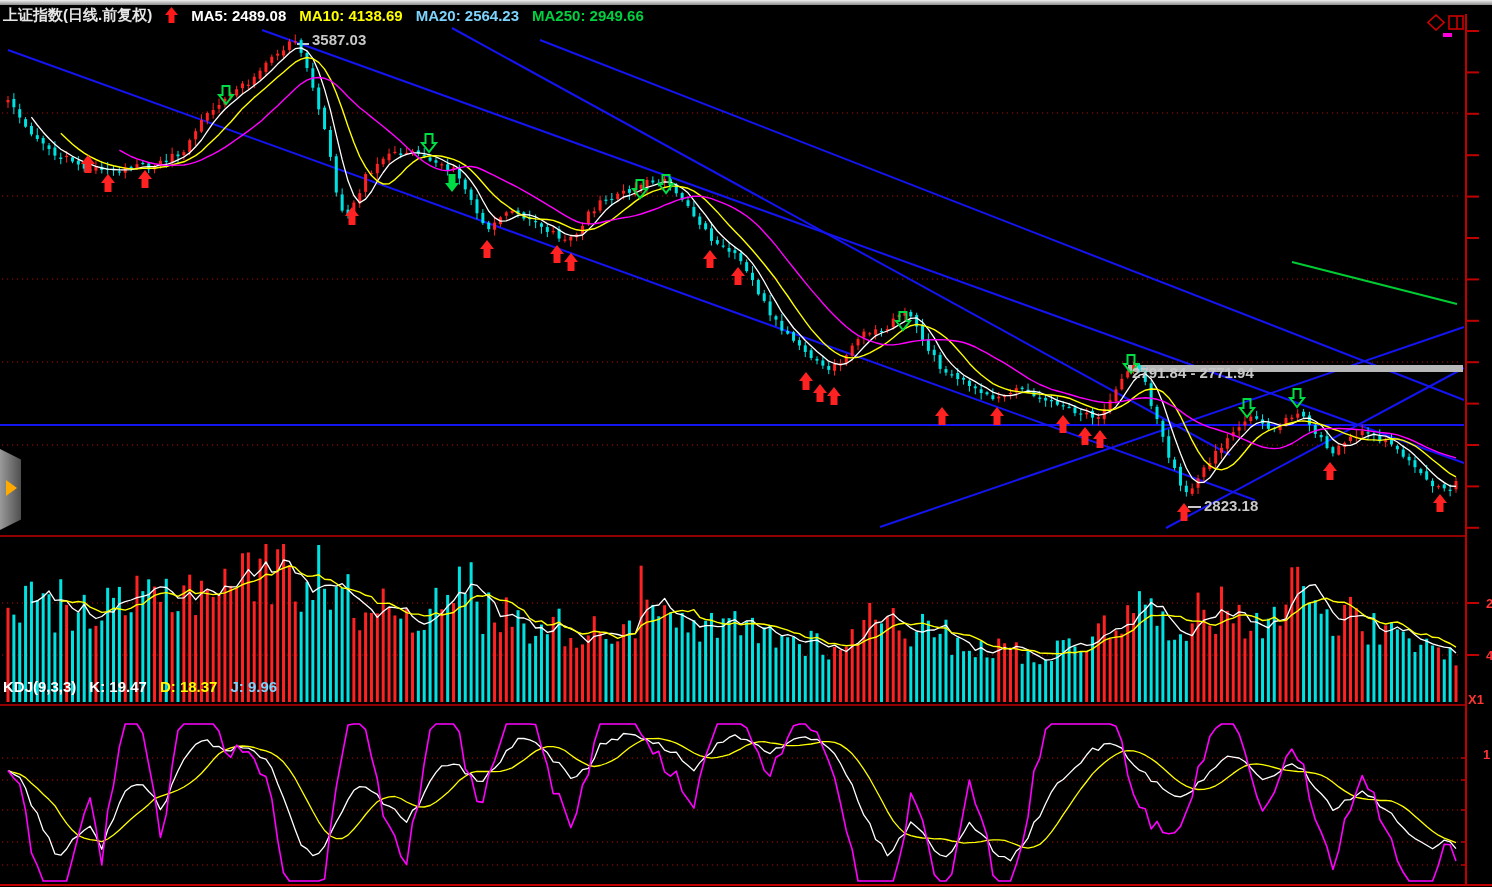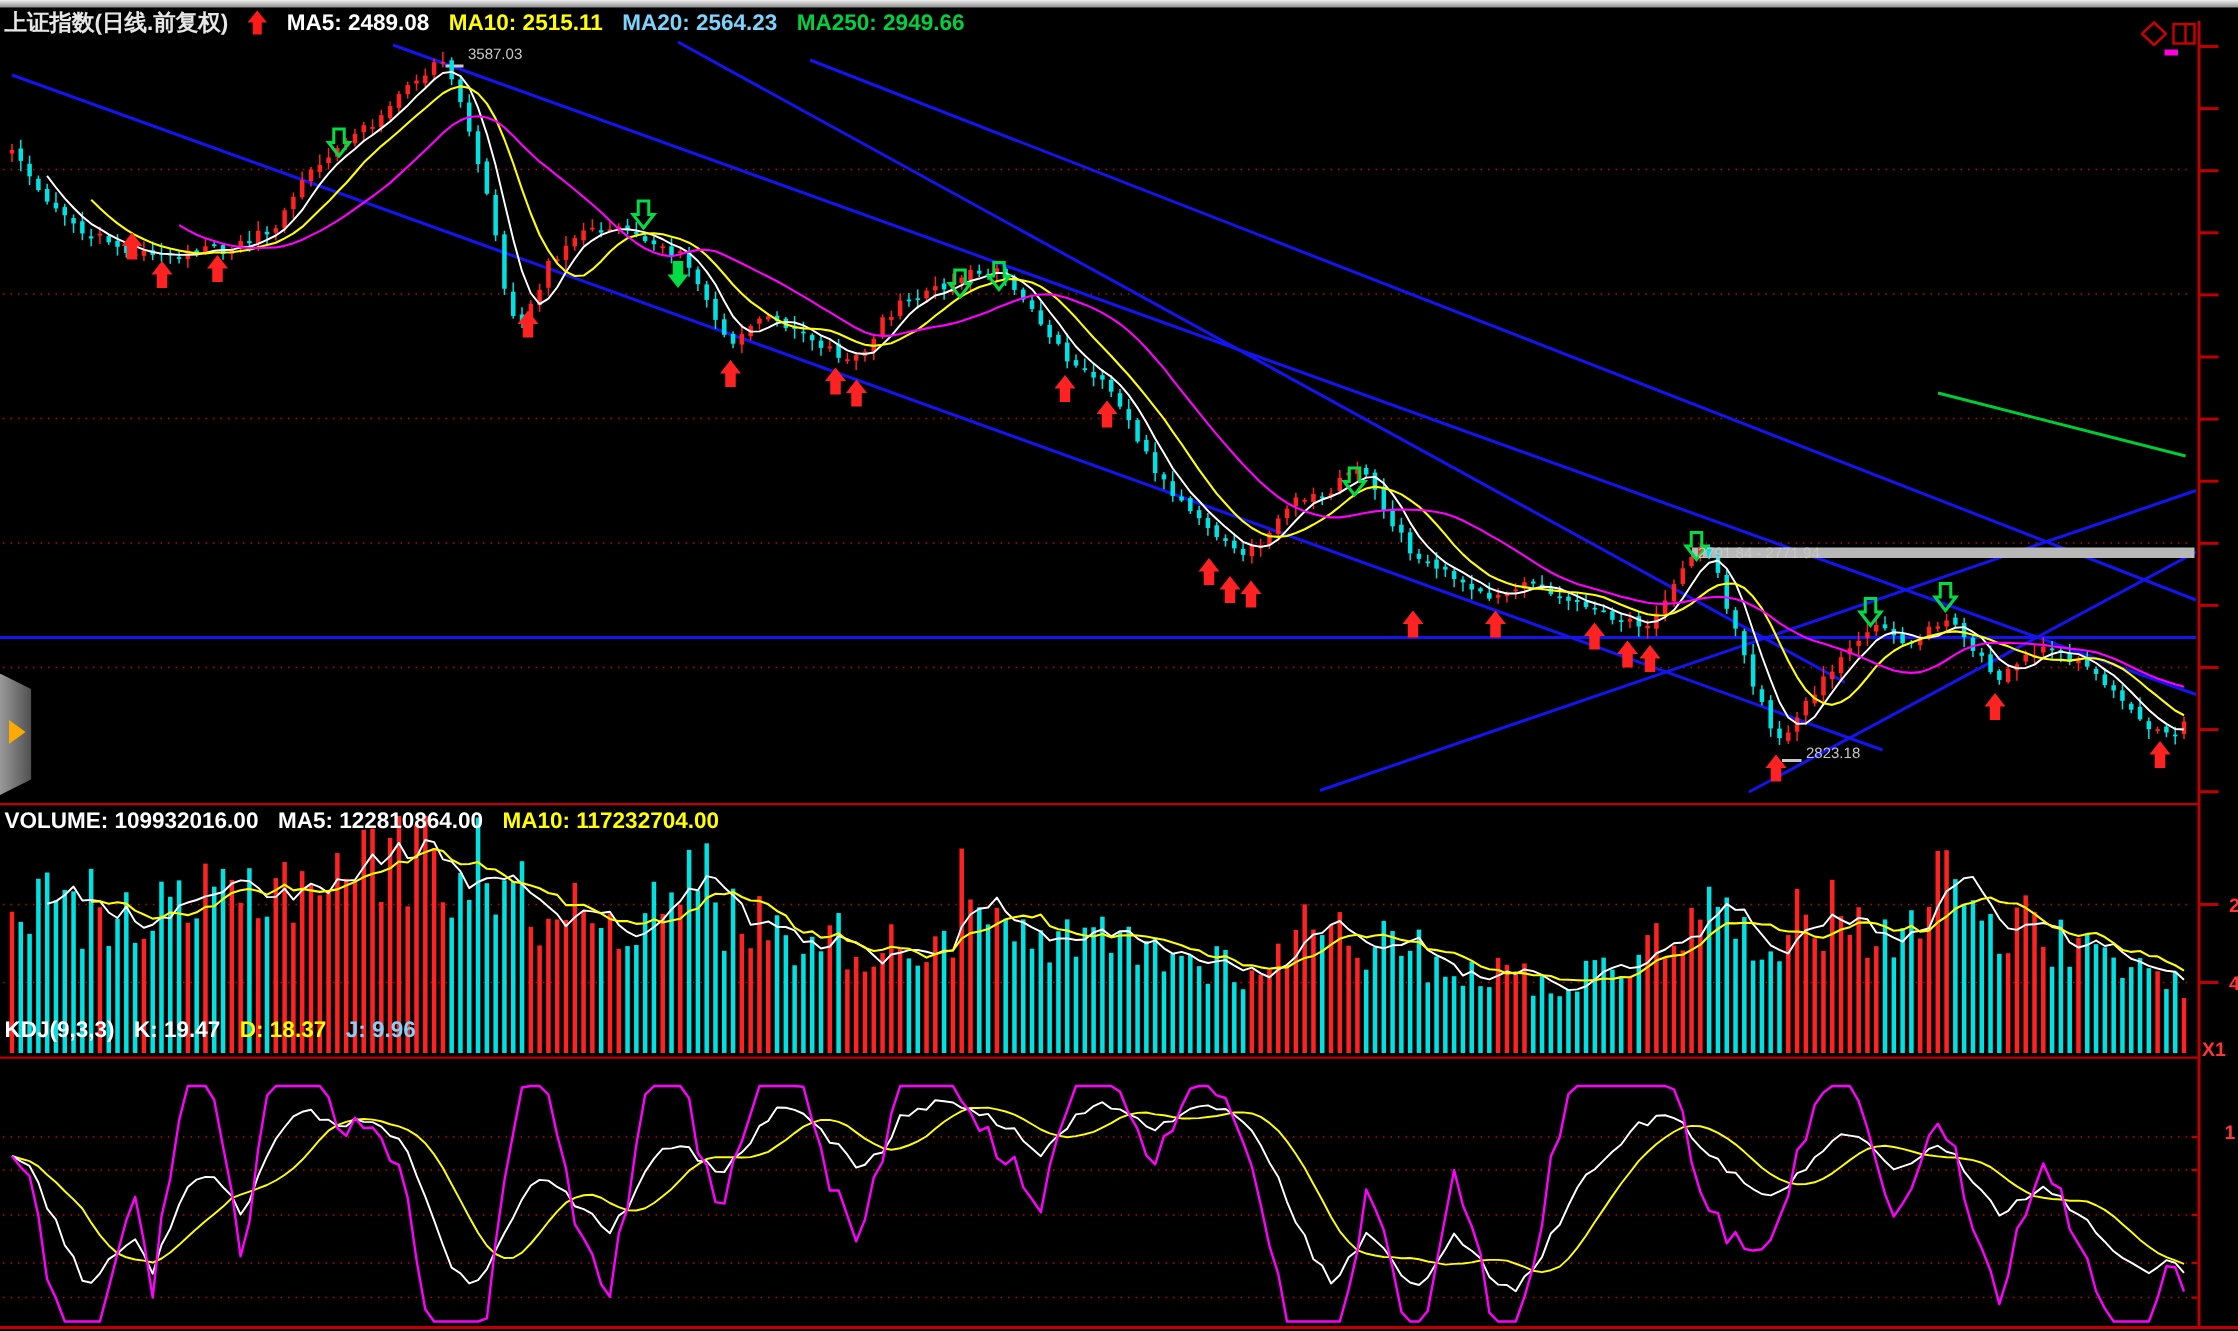--- a/index.html
+++ b/index.html
@@ -9,21 +9,21 @@
   .topstrip{position:absolute;left:0;top:0;width:1492px;height:5px;
     background:linear-gradient(#f0f0f0,#8c8c8c);}
   #chart{position:absolute;left:0;top:0;}
   .hdr{position:absolute;display:flex;gap:13px;align-items:center;
        font-size:15px;font-weight:bold;white-space:nowrap;}
   .hdr-main{left:3px;top:6px;}
   .hdr-vol{left:3px;top:539px;}
   .hdr-kdj{left:3px;top:678px;}
   .w{color:#ffffff}.y{color:#ffff00}.m{color:#7dd3fc}.g{color:#00d040}
   .t{color:#e6e6e6}
-  .pricelabel{position:absolute;color:#c8c8c8;font-size:10px;font-weight:normal;white-space:nowrap;}
+  .pricelabel{position:absolute;color:#c8c8c8;font-size:15px;font-weight:bold;white-space:nowrap;}
   .axistext{position:absolute;color:#ff3434;font-size:13px;font-weight:bold;white-space:nowrap;}
   .icon{position:absolute;}
   .mgdash{position:absolute;left:1443px;top:33px;width:9px;height:4px;background:#ff00dd;}
   .tab{position:absolute;left:0;top:449px;width:21px;height:81px;
     background:linear-gradient(90deg,#9a9a9a,#4f4f4f);
     clip-path:polygon(0 0,100% 13%,100% 87%,0 100%);}
   .tab .tri{position:absolute;left:6px;top:31px;width:0;height:0;
     border-left:11px solid #ffaa00;border-top:8px solid transparent;
     border-bottom:8px solid transparent;}
   .uparrow{display:inline-block;}
@@ -864,30 +864,25 @@
     </svg>
 
   <div class="topstrip"></div>
 
   <div class="hdr hdr-main">
     <span class="t">上证指数(日线.前复权)</span>
     <svg class="uparrow" width="13" height="17">
       <path d="M6.5 0 L0 8 H3.5 V16 H9.5 V8 H13 Z" fill="#ff1a1a"></path>
     </svg>
     <span class="w">MA5: 2489.08</span>
-    <span class="y">MA10: 2515.11</span>
+    <span class="y">MA10: 4138.69</span>
     <span class="m">MA20: 2564.23</span>
     <span class="g">MA250: 2949.66</span>
   </div>
 
-  <div class="hdr hdr-vol">
-    <span class="w">VOLUME: 109932016.00</span>
-    <span class="w">MA5: 122810864.00</span>
-    <span class="y">MA10: 117232704.00</span>
-  </div>
 
   <div class="hdr hdr-kdj">
     <span class="w">KDJ(9,3,3)</span>
     <span class="w">K: 19.47</span>
     <span class="y">D: 18.37</span>
     <span class="m">J: 9.96</span>
   </div>
 
   <div class="pricelabel" style="left:312px;top:31px;">3587.03</div>
   <div class="pricelabel" style="left:1132px;top:364px;">2791.84 - 2771.94</div>

